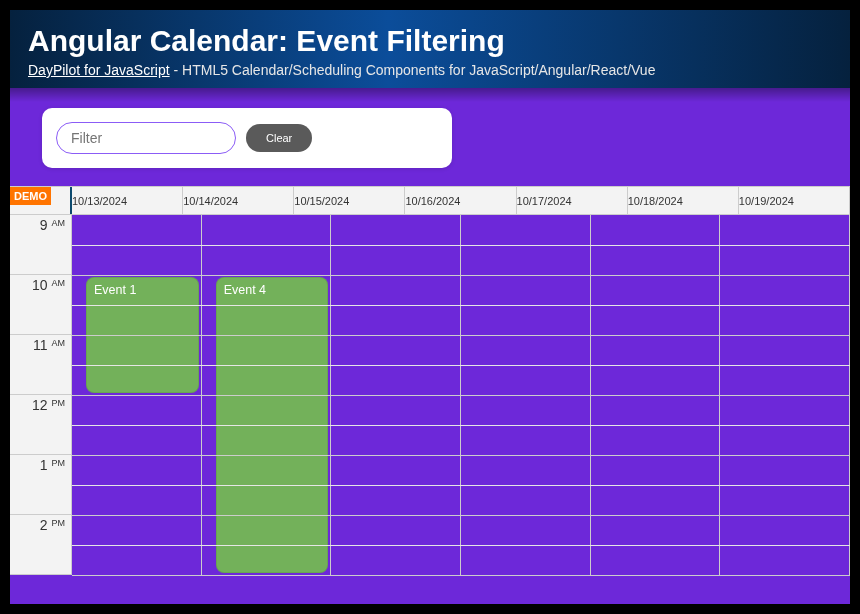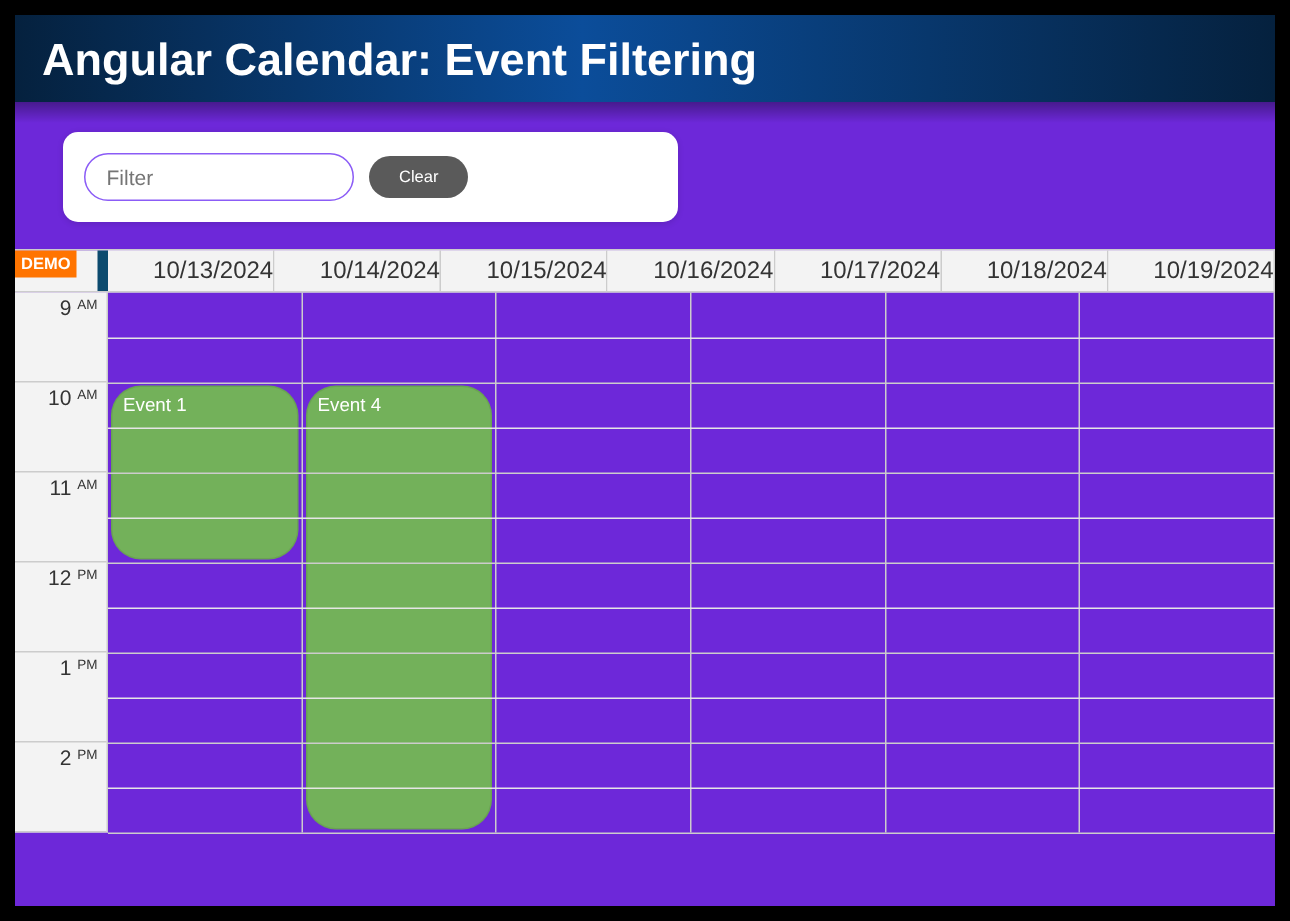--- a/index.html
+++ b/index.html
@@ -86,37 +86,37 @@
   }
   .cal-header-row {
     display: flex;
     height: 28px;
     background: #f3f3f3;
     border-bottom: 1px solid #ccc;
   }
   .time-col-spacer {
     width: 62px;
     flex-shrink: 0;
-    border-right: 7px solid #0c4a6e;
+    border-right: 2px solid #0c4a6e;
     position: relative;
   }
   .demo-badge {
     position: absolute;
     left: 0; top: 0;
     background: #ff7400;
     color: #fff;
     font-size: 11px;
     font-weight: 600;
     padding: 2px 4px;
     line-height: 14px;
   }
   .day-header {
     flex: 1;
-    text-align: right;
-    font-size: 16px;
+    text-align: left;
+    font-size: 11px;
     color: #333;
     line-height: 28px;
     border-right: 1px solid #ccc;
     background:#f3f3f3;
   }
   .cal-body {
     display: flex;
     position: relative;
     height: 360px;
   }
@@ -143,41 +143,44 @@
   }
   .day-col {
     flex: 1;
     border-right: 1px solid #ccc;
     position: relative;
   }
   .half-line { position:absolute; left:0; right:0; border-bottom:1px solid #e5e5e5; }
   .hour-line { position:absolute; left:0; right:0; border-bottom:1px solid #ccc; }
   .event {
     position: absolute;
-    left: 2px;
+    left: 14px;
     right: 2px;
-    border-radius: 20px;
+    border-radius: 8px;
     padding: 6px 8px;
     color: #fff;
     font-size: 13px;
     overflow: hidden;
     box-shadow: inset 0 0 0 1px rgba(0,0,0,0.08);
   }
   .ev-green { background: #73b15a; }
   .ev-orange { background: #f0a329; }
   .event .ev-title { font-weight: 700; font-size: 12.5px; }
   .event .ev-text { font-size: 12.5px; }
 </style>
 </head>
 <body>
 
 <div class="page">
 
   <div class="header">
     <div class="title">Angular Calendar: Event Filtering</div>
+    <div class="subtitle">
+      <a href="#">DayPilot for JavaScript</a><span class="rest"> - HTML5 Calendar/Scheduling Components for JavaScript/Angular/React/Vue</span>
+    </div>
   </div>
 
   <div class="filter-row">
     <input class="filter-input" placeholder="Filter" style="">
     <button class="clear-btn">Clear</button>
   </div>
 
   <div class="calendar">
     <div class="cal-header-row">
       <div class="time-col-spacer">

